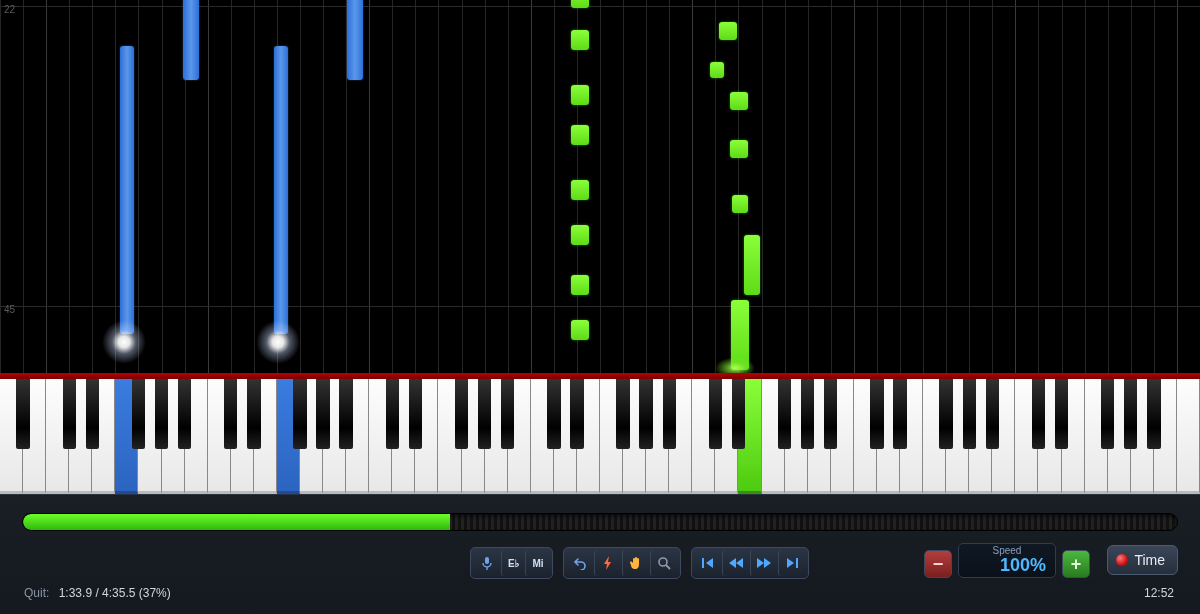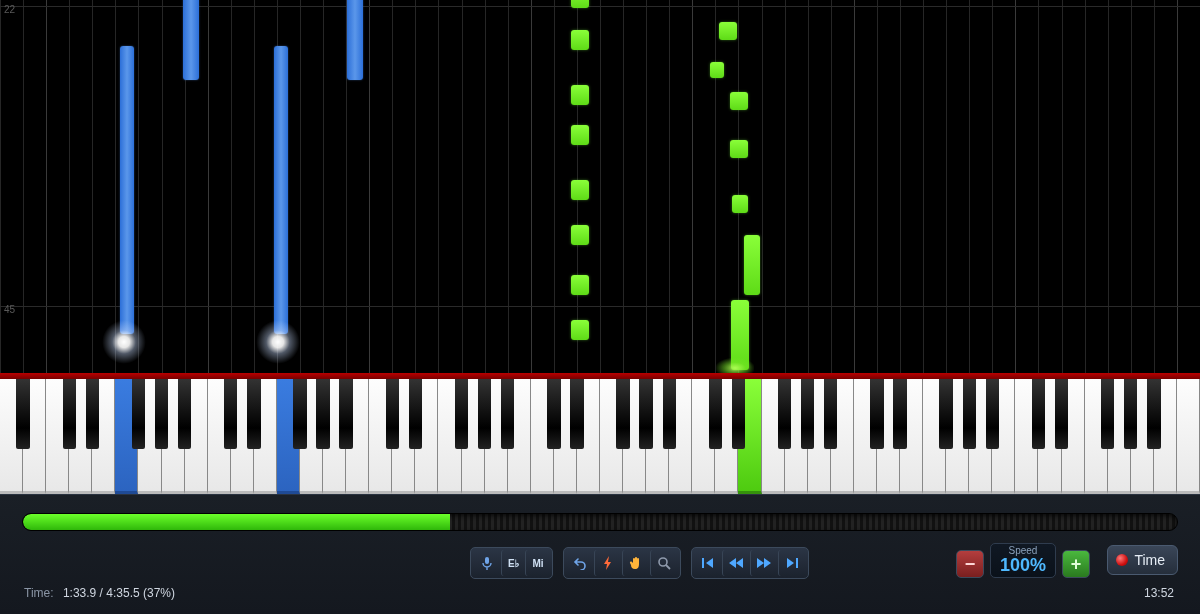--- a/index.html
+++ b/index.html
@@ -182,21 +182,21 @@
   .sqbtn.minus { background: linear-gradient(#b43e3e,#7a1f1f); color:#ffd8d8; }
   .sqbtn.plus  { background: linear-gradient(#4ab83e,#2a7a1f); color:#e0ffd8; }
   .speed-display {
     background: linear-gradient(#101823, #0a111a);
     border: 1px solid #2f3c4e;
     border-radius: 5px;
     padding: 1px 9px 3px;
     text-align: center;
   }
   .speed-label { font-size: 10px; color:#8aa0ba; }
-  .speed-value { font-size: 18px; color:#4fb9ff; font-weight: bold; line-height: 1; }
+  .speed-value { font-size: 18px; color:#4fb9ff; font-weight: bold; line-height: 1; margin-left: 32px; }
 
   .quitbtn {
     position: absolute;
     top: 50px; right: 22px;
     height: 30px;
     padding: 0 12px 0 8px;
     background: linear-gradient(#3a4658,#252e3b);
     border: 1px solid #4a5a70;
     border-radius: 6px;
     display: flex; align-items: center; gap: 6px;
@@ -459,18 +459,18 @@
     </div>
     <div class="sqbtn plus">+</div>
   </div>
 
   <div class="quitbtn">
     <span class="rec-dot"></span>
     <span>Time</span>
   </div>
 
   <div class="timeline-label">
-    <span class="dim">Time:</span>
+    <span class="dim">Quit:</span>
     <span>1:33.9 / 4:35.5 (37%)</span>
   </div>
 
-  <div class="clock">13:52</div>
+  <div class="clock">12:52</div>
 </div>
 
 </body></html>

